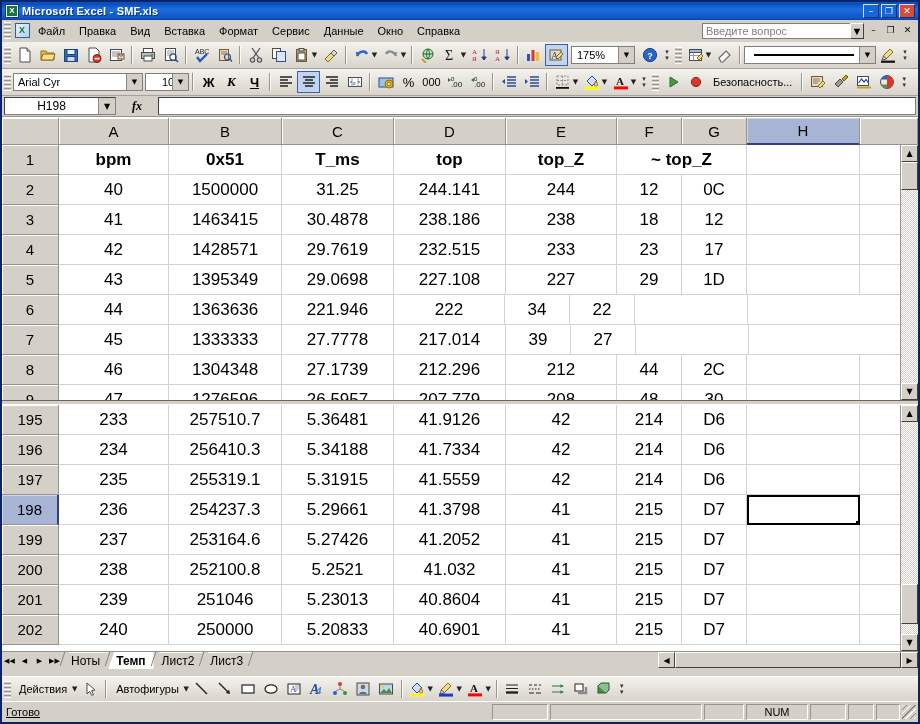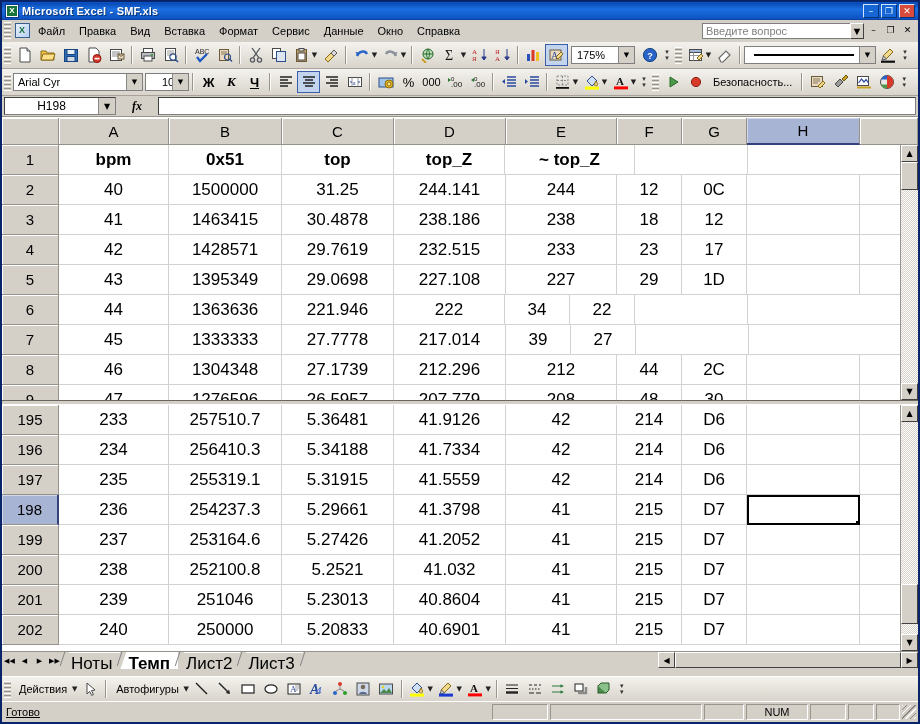--- a/index.html
+++ b/index.html
@@ -104,21 +104,21 @@
   .sbbtn{height:17px;flex:0 0 17px;background:#d4d0c8;border:1px solid #fff;
     border-right-color:#404040;border-bottom-color:#404040;box-sizing:border-box;
     display:flex;align-items:center;justify-content:center;font-size:8px;font-family:"DejaVu Sans",sans-serif;}
   .sbtrack{flex:1;background:repeating-conic-gradient(#fff 0 25%, #d4d0c8 0 50%) 0 0/2px 2px;}
   .sbthumb{height:16px;background:#d4d0c8;border:1px solid #fff;
     border-right-color:#404040;border-bottom-color:#404040;box-sizing:border-box;}
   .hsbar{height:17px;flex:0 0 17px;display:flex;align-items:stretch;background:#d4d0c8;border-top:1px solid #95928c;}
   .tabsarea{display:flex;align-items:center;background:#d4d0c8;}
   .navb{width:15px;height:15px;display:flex;align-items:center;justify-content:center;font-size:7px;
     font-family:"DejaVu Sans",sans-serif;}
-  .sheettab{padding:1px 8px 2px 8px;font-size:17px;background:#d4d0c8;
+  .sheettab{padding:1px 8px 2px 8px;font-size:12px;background:#d4d0c8;
     border-top:1px solid #fff;position:relative;margin-right:-1px;
     clip-path:polygon(6px 0,100% 0,100% 100%,0 100%);}
   .sheettab.act{background:#fff;font-weight:bold;border-top:1px solid #fff;}
   .tabdiv{width:1px;height:14px;background:#848484;transform:skewX(-18deg);}
   .hsbtrack{flex:1;display:flex;align-items:stretch;}
 
   
   .drawbar{height:24px;flex:0 0 24px;display:flex;align-items:center;
     background:linear-gradient(180deg,#f4f2ee 0%,#e6e3dc 50%,#d8d4cb 100%);
     border-top:1px solid #fff;margin-top:7px;}
@@ -553,20 +553,21 @@
       </div>
 
       <div class="panes">
 
         <div class="pane" style="flex:0 0 255px">
 
           <div class="row">
             <div class="rh" style="width:57px;flex:0 0 57px">1</div>
             <div class="cell hdrrow" style="width:110px;flex:0 0 110px">bpm</div>
             <div class="cell hdrrow" style="width:113px;flex:0 0 113px">0x51</div>
+            <div class="cell hdrrow" style="width:112px;flex:0 0 112px">T_ms</div>
             <div class="cell hdrrow" style="width:112px;flex:0 0 112px">top</div>
             <div class="cell hdrrow" style="width:111px;flex:0 0 111px">top_Z</div>
             <div class="cell hdrrow" style="width:130px;flex:0 0 130px">~ top_Z</div>
             <div class="cell" style="width:113px;flex:0 0 113px"></div>
             <div class="cell" style="flex:1"></div>
           </div>
 
           <div class="row">
             <div class="rh" style="width:57px;flex:0 0 57px">2</div>
             <div class="cell" style="width:110px;flex:0 0 110px">40</div>

